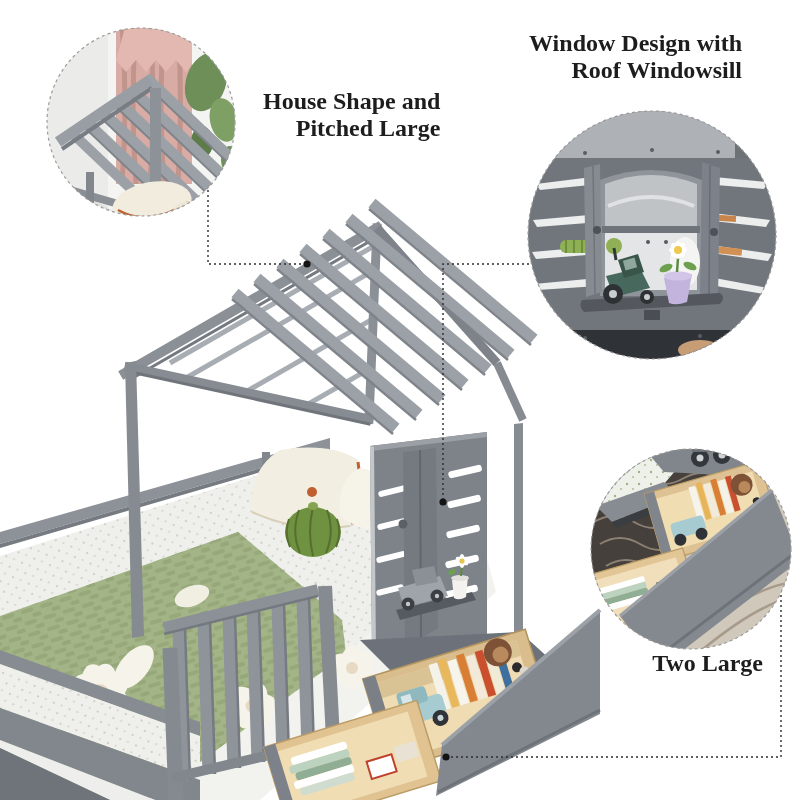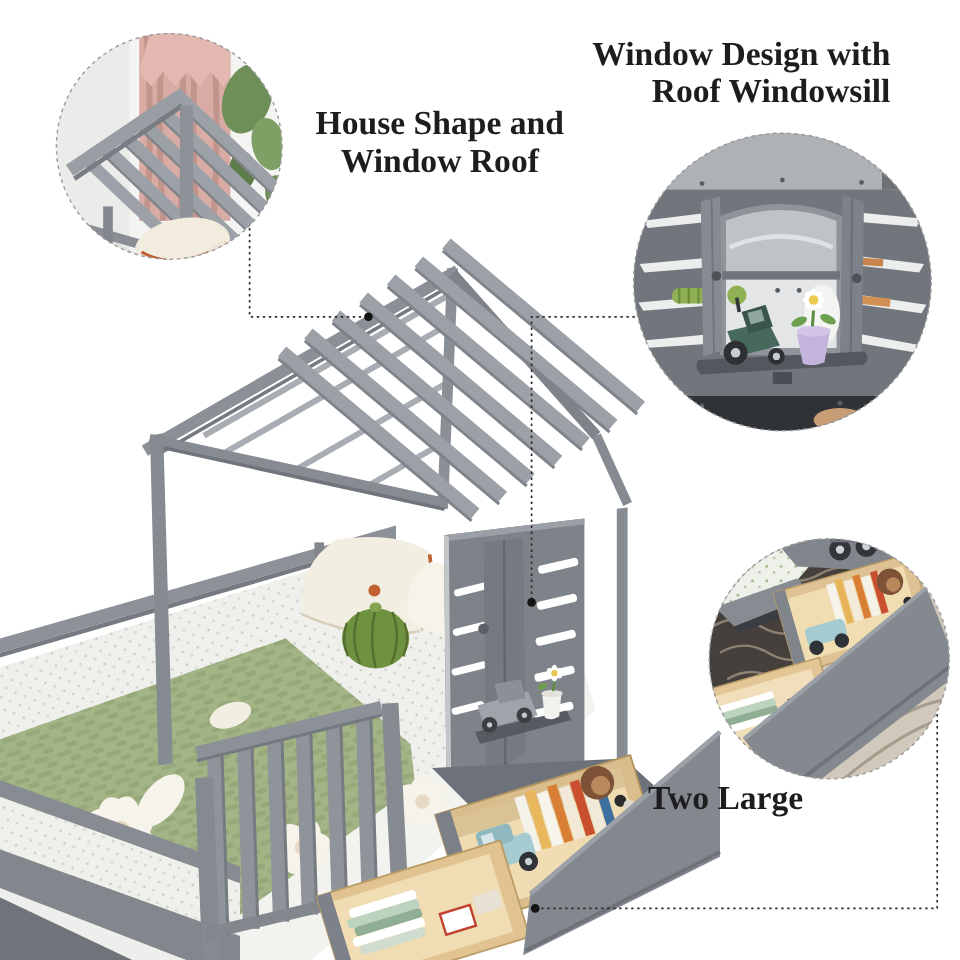--- a/index.html
+++ b/index.html
@@ -1,25 +1,25 @@
 <!DOCTYPE html>
 <html><head>
 <meta charset="utf-8">
 <style>
   html,body{margin:0;padding:0;background:#ffffff;}
   body{width:800px;height:800px;position:relative;overflow:hidden;
        font-family:"Liberation Serif","DejaVu Serif",serif;}
   #stage{position:absolute;left:0;top:0;width:800px;height:800px;}
   svg{position:absolute;left:0;top:0;}
   .callout{position:absolute;color:#1d1d1d;font-weight:bold;
-           font-size:28px;line-height:1.12;letter-spacing:0px;}
+           font-size:24px;line-height:1.12;letter-spacing:0px;}
   .callout .ln{white-space:nowrap;}
-  #label-roof{left:263px;top:88px;text-align:center;}
+  #label-roof{left:263px;top:88px;text-align:right;}
   #label-window{left:440px;top:30px;width:302px;text-align:right;}
-  #label-drawers{left:540px;top:650px;width:223px;text-align:left;}
+  #label-drawers{left:540px;top:650px;width:223px;text-align:right;}
 </style>
 </head>
 <body>
 
 <div id="stage">
 <svg width="800" height="800" viewBox="0 0 800 800">
   <defs>
     <pattern id="mdots" width="13" height="11" patternUnits="userSpaceOnUse" patternTransform="rotate(-18)">
       <circle cx="3" cy="3" r="1.1" fill="#c9c9c2"></circle>
       <circle cx="9.5" cy="8" r="1.1" fill="#d3d3cc"></circle>
@@ -513,21 +513,21 @@
       <polygon points="772,490 620,616 660,668 800,560" fill="#84898f"></polygon>
       <line x1="772" y1="490" x2="620" y2="616" stroke="#9ba1a7" stroke-width="3.5"></line>
       <line x1="654" y1="660" x2="796" y2="552" stroke="#6e737a" stroke-width="3"></line>
     </g>
   </g>
   <circle cx="691" cy="549" r="100" fill="none" stroke="#9b9b9b" stroke-width="1.2" stroke-dasharray="3 3"></circle>
 </svg>
 
 <div class="callout" id="label-roof">
   <div class="ln">House Shape and</div>
-  <div class="ln">Window Roof</div>
+  <div class="ln">Pitched Large</div>
 </div>
 <div class="callout" id="label-window">
   <div class="ln">Window Design with</div>
   <div class="ln">Roof Windowsill</div>
 </div>
 <div class="callout" id="label-drawers">
   <div class="ln">Two Large</div>
 </div>
 </div>
 

